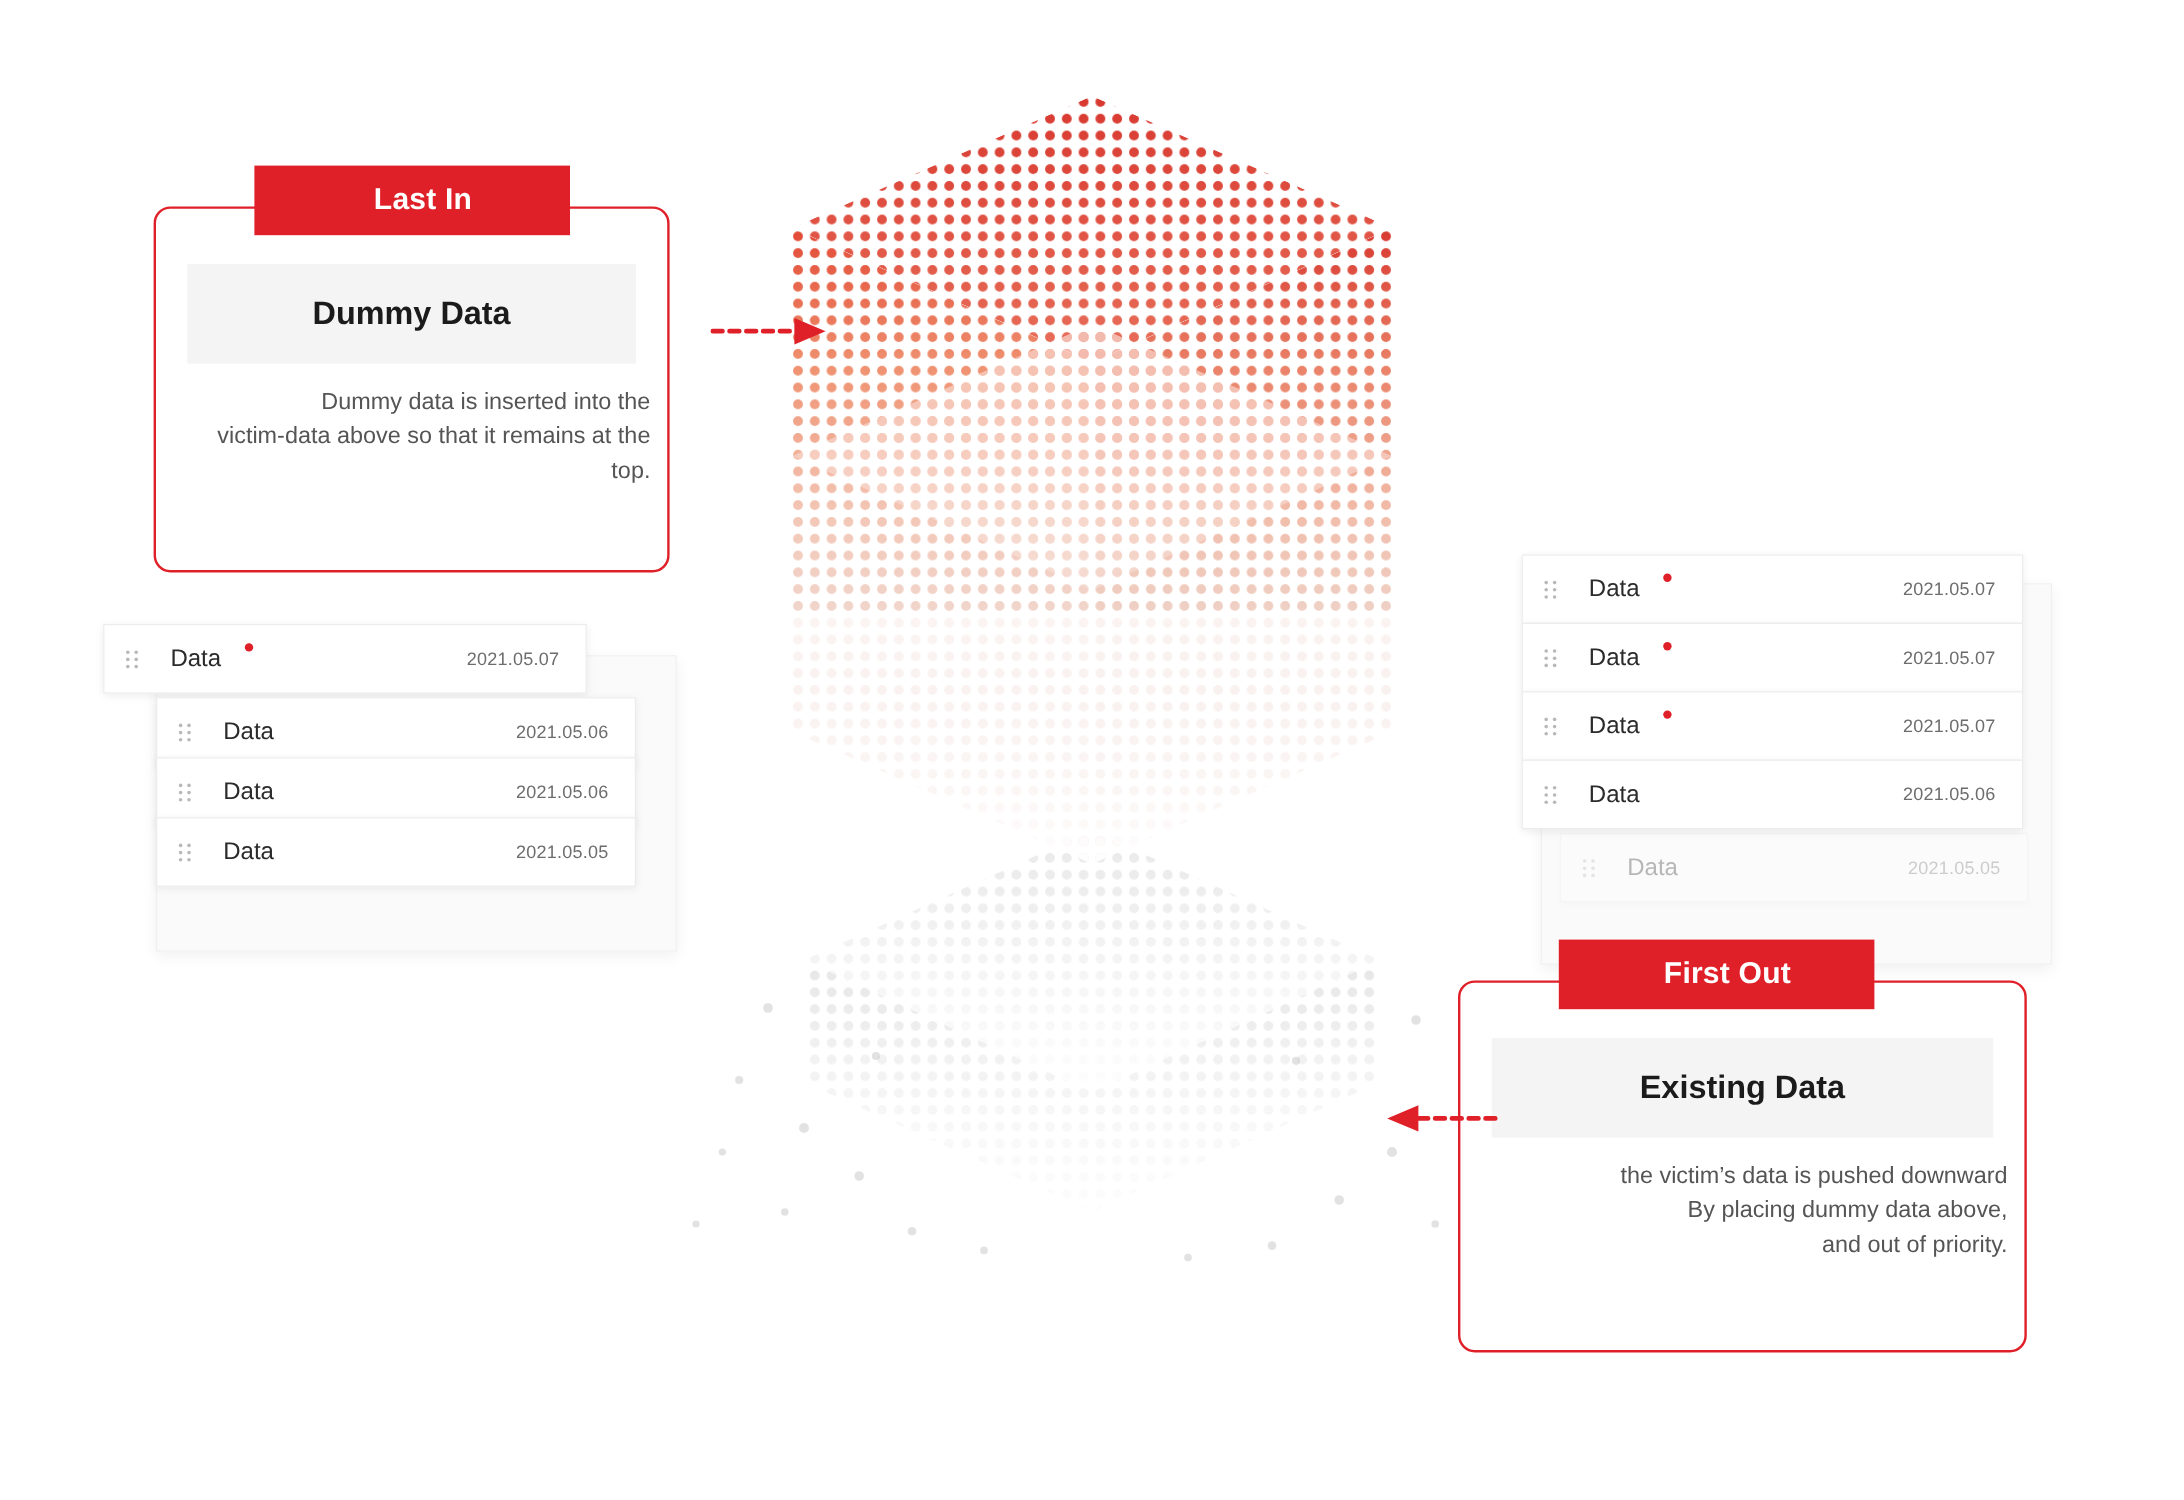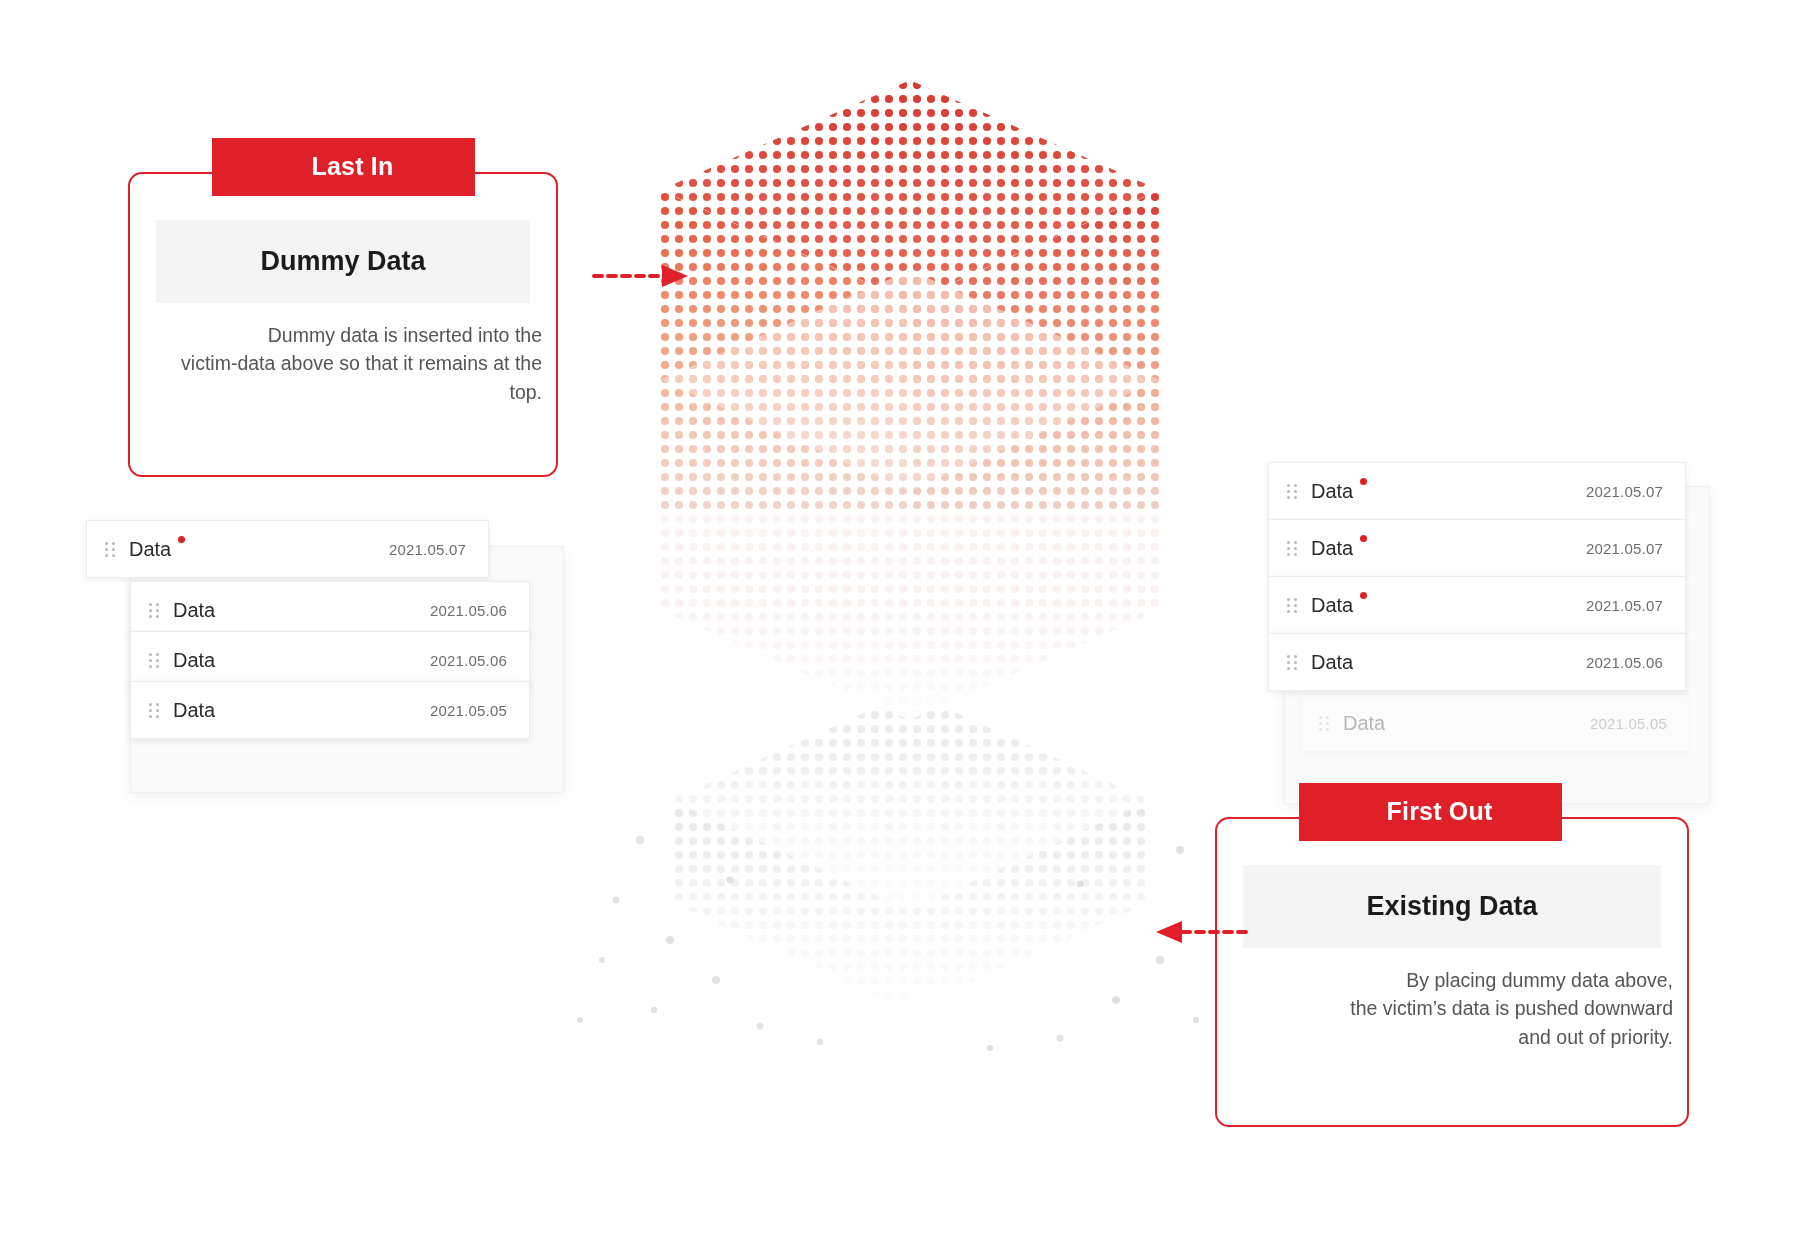--- a/index.html
+++ b/index.html
@@ -99,20 +99,21 @@
   .data-row {
     position: relative;
     background: #ffffff;
     border: 1px solid #ececec;
     box-shadow: 0 2px 7px rgba(0,0,0,0.07);
     height: 58px;
     display: flex;
     align-items: center;
     box-sizing: border-box;
     padding: 0 22px 0 18px;
+    gap: 13px;
   }
   .grip {
     width: 10px;
     height: 20px;
     margin-right: 14px;
     flex: none;
     display: grid;
     grid-template-columns: 3px 3px;
     grid-template-rows: 3px 3px 3px;
     gap: 3px 4px;
@@ -453,22 +454,22 @@
     <svg width="100" height="28" viewBox="0 0 100 28" xmlns="http://www.w3.org/2000/svg" aria-hidden="true">
       <line x1="2" y1="14" x2="70" y2="14" stroke="#e02028" stroke-width="4" stroke-dasharray="8 6" stroke-linecap="round"></line>
       <polygon points="70,3 96,14 70,25" fill="#e02028"></polygon>
     </svg>
   </div>
 
   <div class="callout" id="callout-first-out">
     <div class="callout-tab">First Out</div>
     <div class="callout-title">Existing Data</div>
     <div class="callout-body">
+      <div>the victim’s data is pushed downward</div>
       <div>By placing dummy data above,</div>
-      <div>the victim’s data is pushed downward</div>
       <div>and out of priority.</div>
     </div>
   </div>
 
   <div class="arrow" style="left:1152px; top:918px;">
     <svg width="100" height="28" viewBox="0 0 100 28" xmlns="http://www.w3.org/2000/svg" aria-hidden="true">
       <line x1="30" y1="14" x2="98" y2="14" stroke="#e02028" stroke-width="4" stroke-dasharray="8 6" stroke-linecap="round"></line>
       <polygon points="30,3 4,14 30,25" fill="#e02028"></polygon>
     </svg>
   </div>

